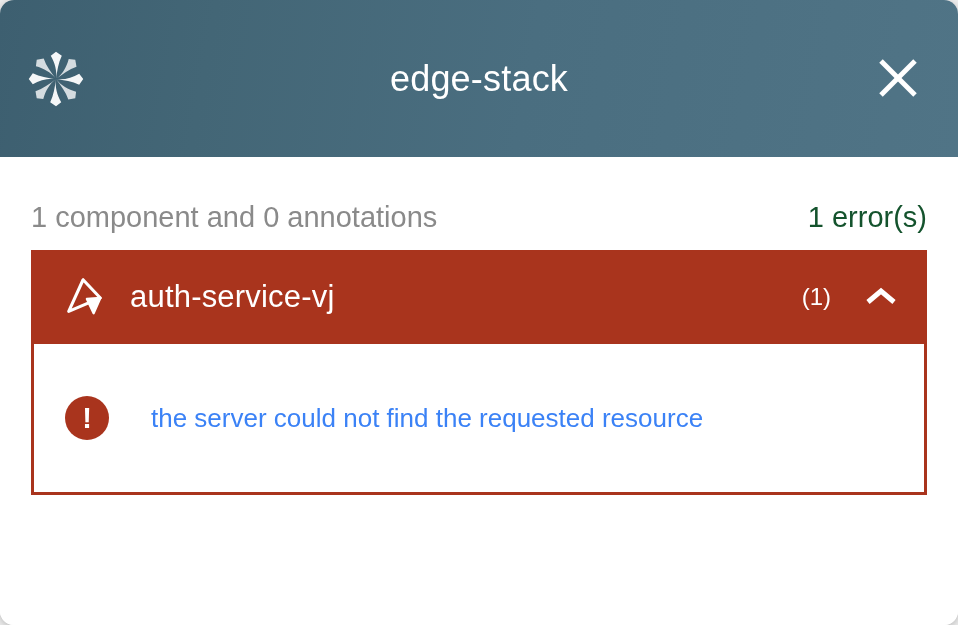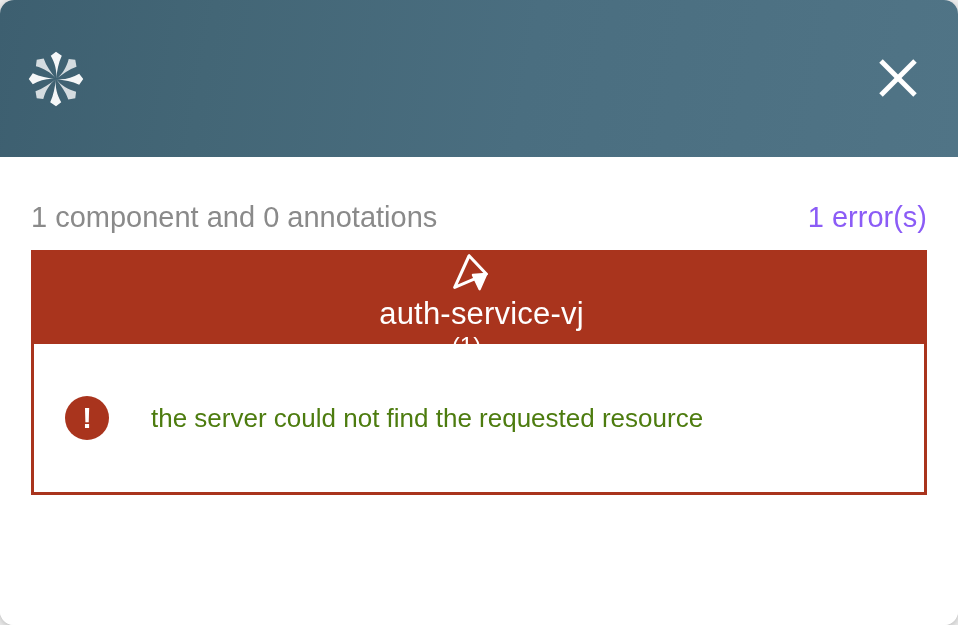--- a/index.html
+++ b/index.html
@@ -82,42 +82,41 @@
     padding-top: 44px;
     padding-bottom: 16px;
   }
   .summary-text {
     font-size: 29px;
     color: #8a8a8a;
     font-weight: 400;
   }
   .error-count {
     font-size: 29px;
-    color: #8b5cf6;
+    color: #14532d;
     font-weight: 400;
   }
 
   
   .component-card {
     border: 3px solid #a9341d;
     background: #ffffff;
     width: 896px;
     box-sizing: border-box;
   }
 
   .card-header {
     background: #a9341d;
     height: 94px;
     margin: -3px -3px 0 -3px;
     display: flex;
     align-items: center;
     padding: 0 26px 0 31px;
     cursor: pointer;
     box-sizing: border-box;
-    flex-direction: column;
   }
 
   .component-icon {
     width: 46px;
     height: 46px;
     flex: 0 0 auto;
     margin-right: 22px;
   }
   .component-icon svg { display: block; width: 100%; height: 100%; }
 
@@ -173,21 +172,21 @@
   .error-badge-icon .bang {
     color: #ffffff;
     font-size: 29px;
     font-weight: 700;
     line-height: 1;
     font-family: "Liberation Sans", sans-serif;
   }
 
   .error-message {
     font-size: 26px;
-    color: #4d7c0f;
+    color: #3b82f6;
     font-weight: 400;
   }
 </style>
 </head>
 <body>
 
 <div class="dialog">
 
   <div class="titlebar">
 
@@ -217,20 +216,21 @@
               <path d="M0,0 C2,-14 -2,-28 -9,-40 L0,-47 L10,-40 C4,-28 2,-14 0,0 Z" opacity="0.95"></path>
             </g>
             <g transform="rotate(315)">
               <path d="M0,0 C2,-14 -2,-28 -9,-40 L0,-47 L10,-40 C4,-28 2,-14 0,0 Z" opacity="0.78"></path>
             </g>
           </g>
         </g>
       </svg>
     </div>
 
+    <div class="titlebar-title">edge-stack</div>
 
     <div class="close-button">
       <svg width="46" height="46" viewBox="0 0 46 46" xmlns="http://www.w3.org/2000/svg">
         <line x1="6" y1="6" x2="40" y2="40" stroke="#ffffff" stroke-width="5" stroke-linecap="butt"></line>
         <line x1="40" y1="6" x2="6" y2="40" stroke="#ffffff" stroke-width="5" stroke-linecap="butt"></line>
       </svg>
     </div>
   </div>
 
   <div class="body-area">

